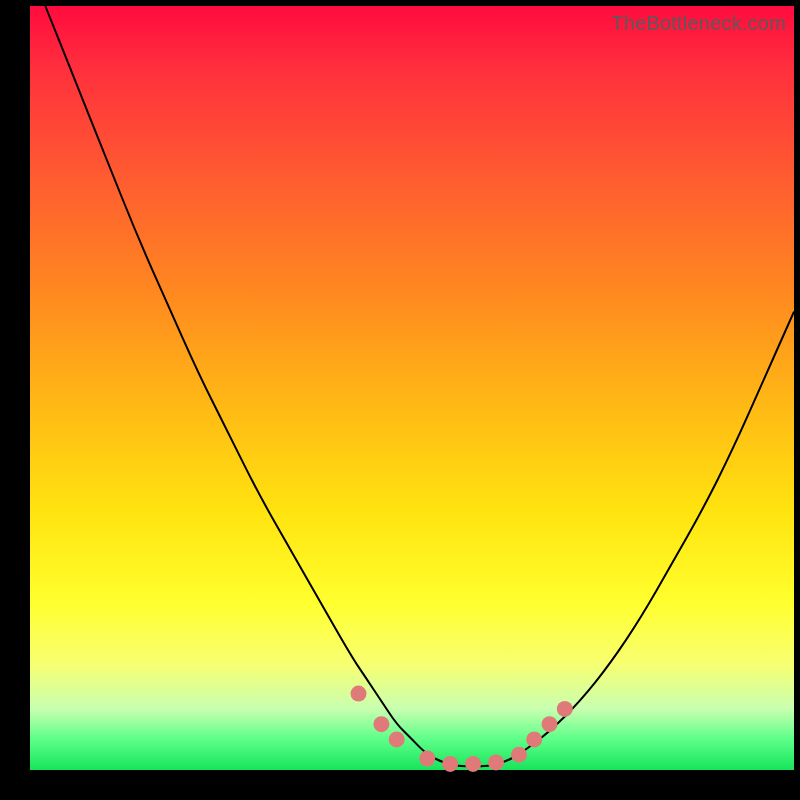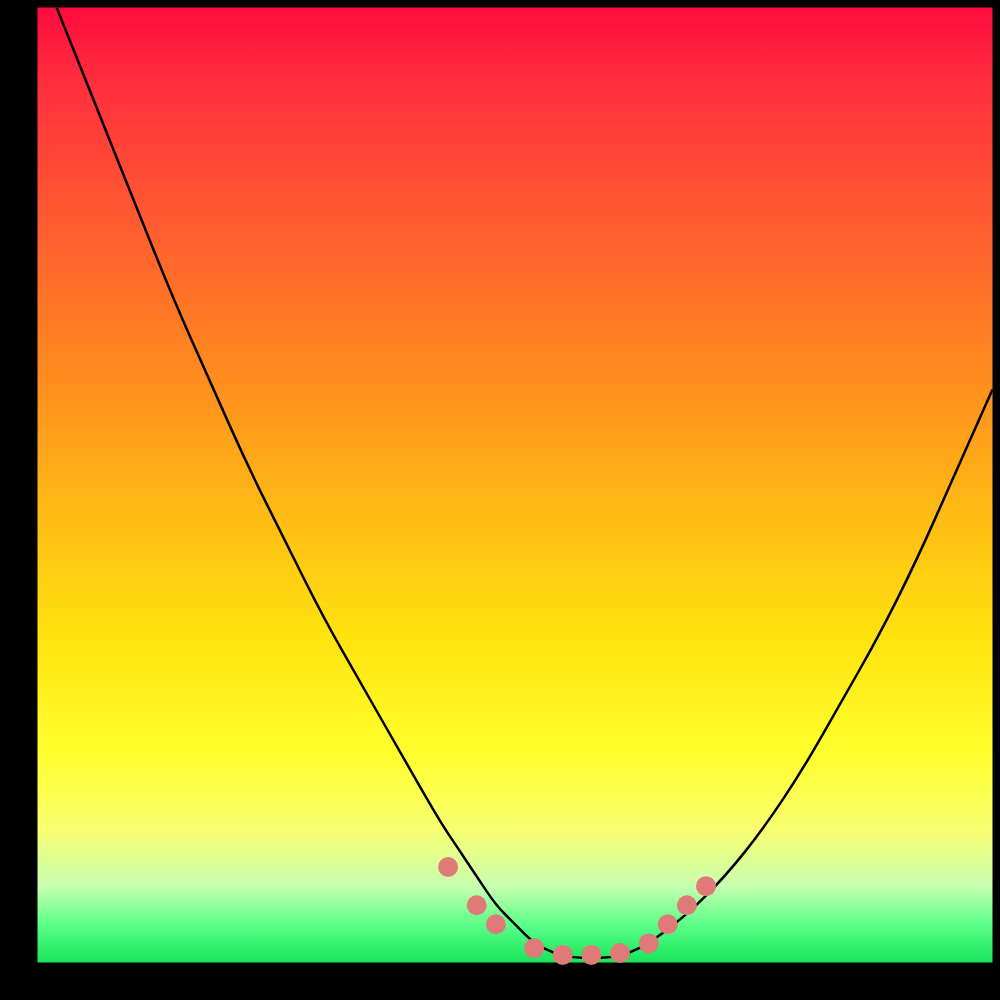--- a/index.html
+++ b/index.html
@@ -65,20 +65,21 @@
   .marker {
     fill: #e07a78;
     stroke: none;
   }
 </style>
 </head>
 <body>
 
 <div class="frame">
   <div class="plot-area">
+    <div class="watermark">TheBottleneck.com</div>
     <svg class="curve" viewBox="0 0 764 764" preserveAspectRatio="none">
       <path id="curve-path" class="curve-path" d="M 15.3 0.0 Q 15.3 0.0 30.6 38.2 Q 45.8 76.4 61.1 114.6 Q 76.4 152.8 91.7 191.0 Q 107.0 229.2 122.2 263.6 Q 137.5 298.0 152.8 332.3 Q 168.1 366.7 183.4 397.3 Q 198.6 427.8 213.9 458.4 Q 229.2 489.0 244.5 515.7 Q 259.8 542.4 275.0 569.2 Q 290.3 595.9 305.6 622.7 Q 320.9 649.4 328.5 660.9 Q 336.2 672.3 343.8 683.8 Q 351.4 695.2 359.1 706.7 Q 366.7 718.2 374.4 725.8 Q 382.0 733.4 389.6 741.1 Q 397.3 748.7 404.9 752.5 Q 412.6 756.4 420.2 758.3 Q 427.8 760.2 435.5 760.2 Q 443.1 760.2 450.8 760.2 Q 458.4 760.2 466.0 758.3 Q 473.7 756.4 481.3 752.5 Q 489.0 748.7 504.2 737.3 Q 519.5 725.8 534.8 710.5 Q 550.1 695.2 565.4 676.1 Q 580.6 657.0 595.9 634.1 Q 611.2 611.2 626.5 584.5 Q 641.8 557.7 657.0 531.0 Q 672.3 504.2 687.6 473.7 Q 702.9 443.1 718.2 408.7 Q 733.4 374.4 748.7 340.0 T 764.0 305.6 "></path>
       <g id="marker-group">
           <circle cx="328.5" cy="687.6" r="8" class="marker"></circle>
           <circle cx="351.4" cy="718.2" r="8" class="marker"></circle>
           <circle cx="366.7" cy="733.4" r="8" class="marker"></circle>
           <circle cx="397.3" cy="752.5" r="8" class="marker"></circle>
           <circle cx="420.2" cy="757.9" r="8" class="marker"></circle>
           <circle cx="443.1" cy="757.9" r="8" class="marker"></circle>
           <circle cx="466.0" cy="756.4" r="8" class="marker"></circle>

